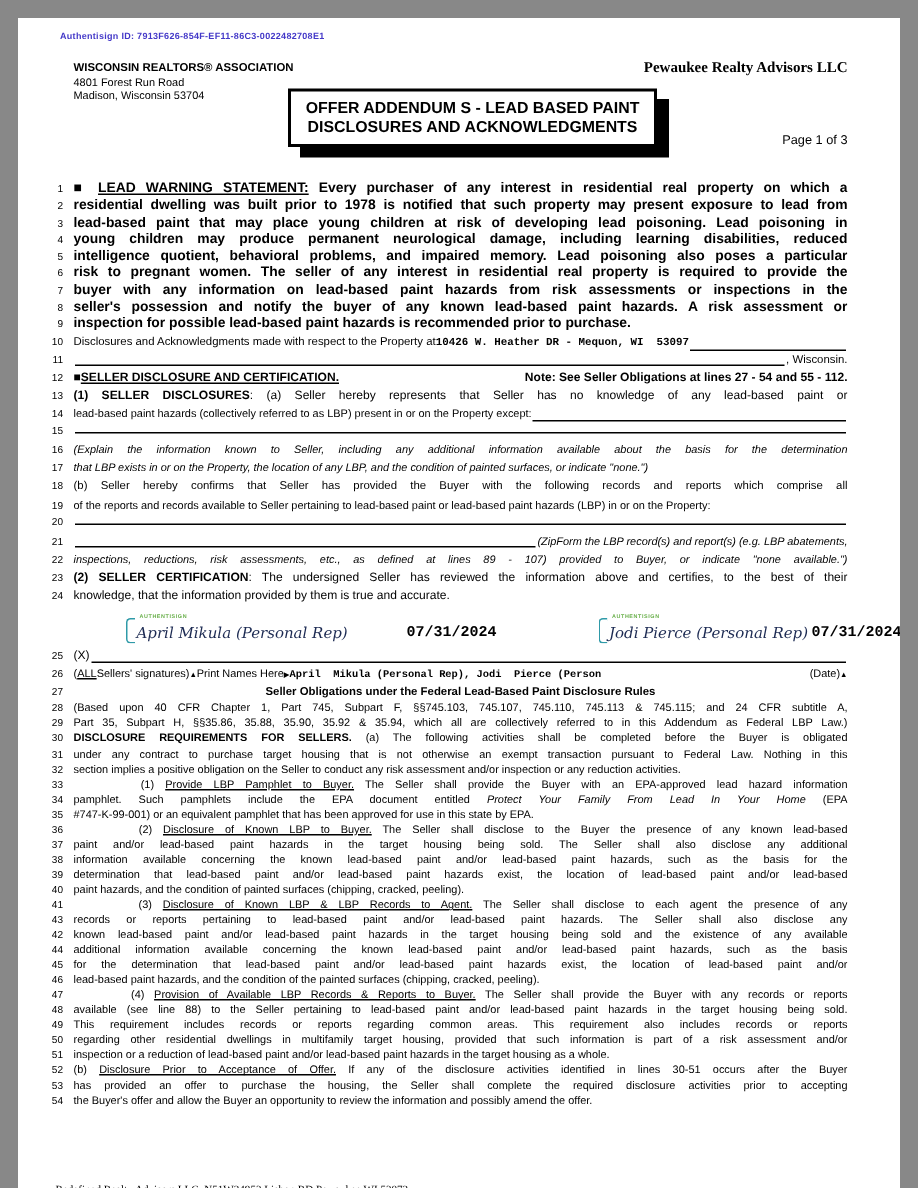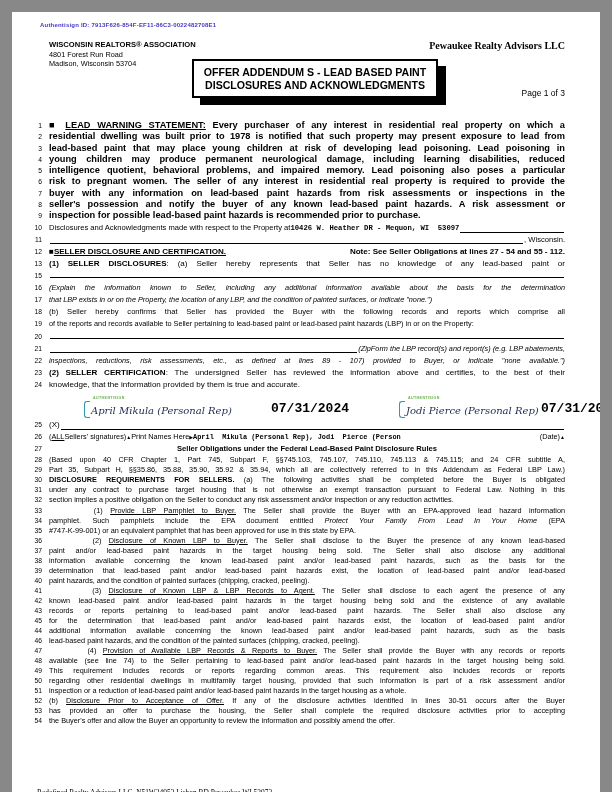--- a/index.html
+++ b/index.html
@@ -47,21 +47,21 @@
 
   .sigrow { position:relative; height:28px; margin-left:17px;text-align:right; }
   .sig { position:absolute; bottom:1px; white-space:nowrap; }
   .wm { position:absolute; top:-3.5px; left:9px; font-size:3.6px; letter-spacing:.4px;
     color:#6aא; color:#6ab04c; text-transform:uppercase; font-weight:bold; }
   .bracket { display:inline-block; width:6px; height:17px; border:1.7px solid #2f9aa8;
     border-right:none; border-radius:3px 0 0 3px; vertical-align:-4px; margin-right:1px; }
   .signame { font-family:"DejaVu Serif", serif; font-style:italic; font-size:10px;
     color:#1c2a52; }
   .sigdate { position:absolute; bottom:3px; font-family:"Liberation Mono", monospace;
-    font-size:13px; font-weight:bold; }
+    font-size:10px; font-weight:bold; }
 
   .footer { position:absolute; left:25px; right:25px; top:776px;
     font-family:"Liberation Serif", serif; font-size:7.4px; line-height:10px; }
   .f2 { display:flex; }
   .f2 .fx { margin-left:34px; } .f2 .ag { margin-left:66px; }
   .f2 .rt { margin-left:auto; }
   .f3 { font-family:"Liberation Sans", sans-serif; font-size:6.6px; text-align:center;
     margin-top:1px; }
   .f3 a { color:#000; text-decoration:underline; margin-left:10px; }
 </style>
@@ -148,20 +148,27 @@
             <span class="seg b">■ </span>
             <span class="seg bu">SELLER DISCLOSURE AND CERTIFICATION.</span>
             <span class="seg b right">Note: See Seller Obligations at lines 27 - 54 and 55 - 112.</span>
           </div>
         </div>
         <div class="line">
           <span class="ln">13</span>
           <div class="lc just sz-md"><span class="seg b">(1) SELLER DISCLOSURES</span><span class="seg">: (a) Seller hereby represents that Seller has no knowledge of any lead-based paint or</span></div>
         </div>
         <div class="line">
+          <span class="ln">14</span>
+          <div class="lc flexl sz-sm">
+            <span class="seg">lead-based paint hazards (collectively referred to as LBP) present in or on the Property except: </span>
+            <span class="seg fill"></span>
+          </div>
+        </div>
+        <div class="line">
           <span class="ln">15</span>
           <div class="lc flexl">
             <span class="seg fill"></span>
           </div>
         </div>
         <div class="line">
           <span class="ln">16</span>
           <div class="lc just sz-sm"><span class="seg i">(Explain the information known to Seller, including any additional information available about the basis for the determination</span></div>
         </div>
         <div class="line">
@@ -292,46 +299,46 @@
         </div>
         <div class="line">
           <span class="ln">40</span>
           <div class="lc"><span class="seg">paint hazards, and the condition of painted surfaces (chipping, cracked, peeling).</span></div>
         </div>
         <div class="line">
           <span class="ln">41</span>
           <div class="lc just"><span class="seg">&nbsp;&nbsp;&nbsp;&nbsp;&nbsp;&nbsp;(3) </span><span class="seg u">Disclosure of Known LBP &amp; LBP Records to Agent.</span><span class="seg"> The Seller shall disclose to each agent the presence of any</span></div>
         </div>
         <div class="line">
+          <span class="ln">43</span>
+          <div class="lc just"><span class="seg">records or reports pertaining to lead-based paint and/or lead-based paint hazards. The Seller shall also disclose any</span></div>
+        </div>
+        <div class="line">
           <span class="ln">42</span>
           <div class="lc just"><span class="seg">known lead-based paint and/or lead-based paint hazards in the target housing being sold and the existence of any available</span></div>
         </div>
         <div class="line">
-          <span class="ln">43</span>
-          <div class="lc just"><span class="seg">records or reports pertaining to lead-based paint and/or lead-based paint hazards. The Seller shall also disclose any</span></div>
+          <span class="ln">44</span>
+          <div class="lc just"><span class="seg">additional information available concerning the known lead-based paint and/or lead-based paint hazards, such as the basis</span></div>
         </div>
         <div class="line">
           <span class="ln">45</span>
           <div class="lc just"><span class="seg">for the determination that lead-based paint and/or lead-based paint hazards exist, the location of lead-based paint and/or</span></div>
         </div>
         <div class="line">
-          <span class="ln">44</span>
-          <div class="lc just"><span class="seg">additional information available concerning the known lead-based paint and/or lead-based paint hazards, such as the basis</span></div>
-        </div>
-        <div class="line">
           <span class="ln">46</span>
           <div class="lc"><span class="seg">lead-based paint hazards, and the condition of the painted surfaces (chipping, cracked, peeling).</span></div>
         </div>
         <div class="line">
           <span class="ln">47</span>
           <div class="lc just"><span class="seg">&nbsp;&nbsp;&nbsp;&nbsp;&nbsp;&nbsp;(4) </span><span class="seg u">Provision of Available LBP Records &amp; Reports to Buyer.</span><span class="seg"> The Seller shall provide the Buyer with any records or reports</span></div>
         </div>
         <div class="line">
           <span class="ln">48</span>
-          <div class="lc just"><span class="seg">available (see line 74) to the Seller pertaining to lead-based paint and/or lead-based paint hazards in the target housing being sold.</span></div>
+          <div class="lc just"><span class="seg">available (see line 88) to the Seller pertaining to lead-based paint and/or lead-based paint hazards in the target housing being sold.</span></div>
         </div>
         <div class="line">
           <span class="ln">49</span>
           <div class="lc just"><span class="seg">This requirement includes records or reports regarding common areas. This requirement also includes records or reports</span></div>
         </div>
         <div class="line">
           <span class="ln">50</span>
           <div class="lc just"><span class="seg">regarding other residential dwellings in multifamily target housing, provided that such information is part of a risk assessment and/or</span></div>
         </div>
         <div class="line">

